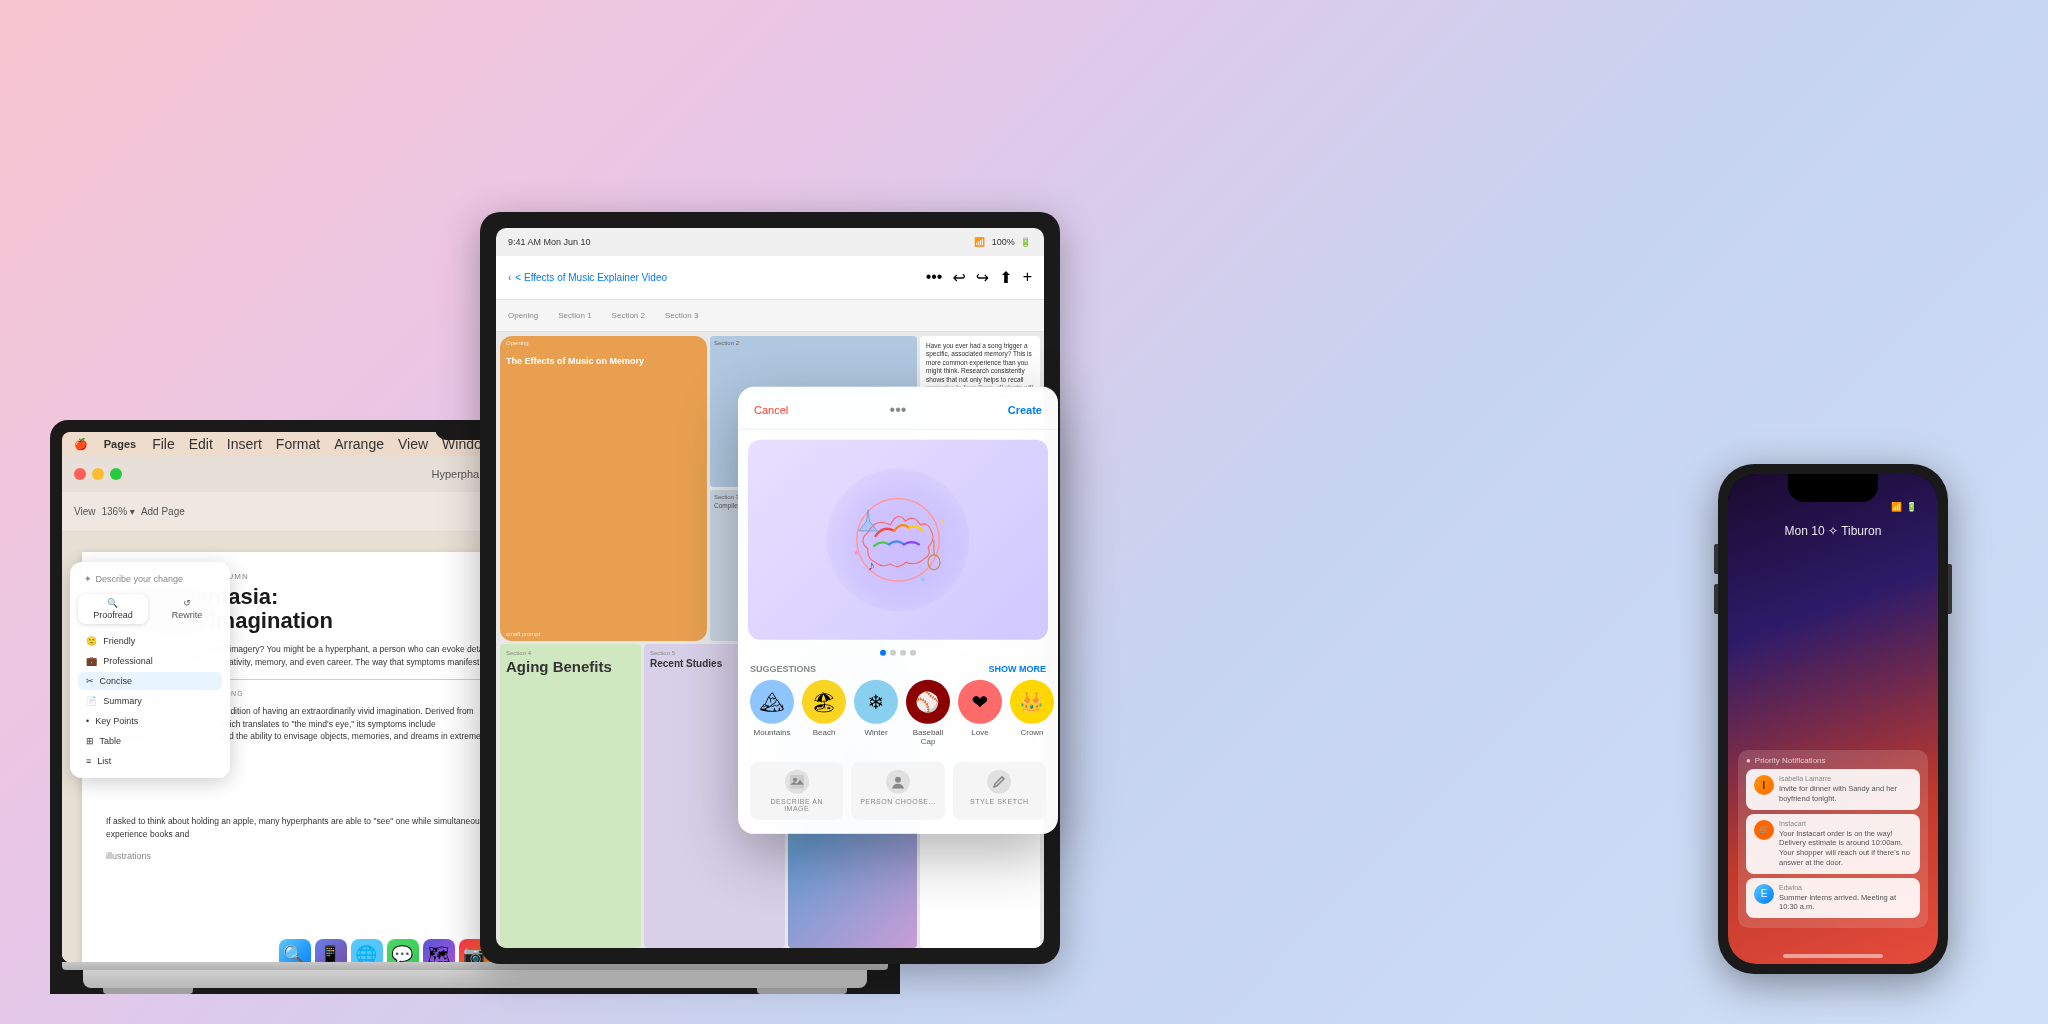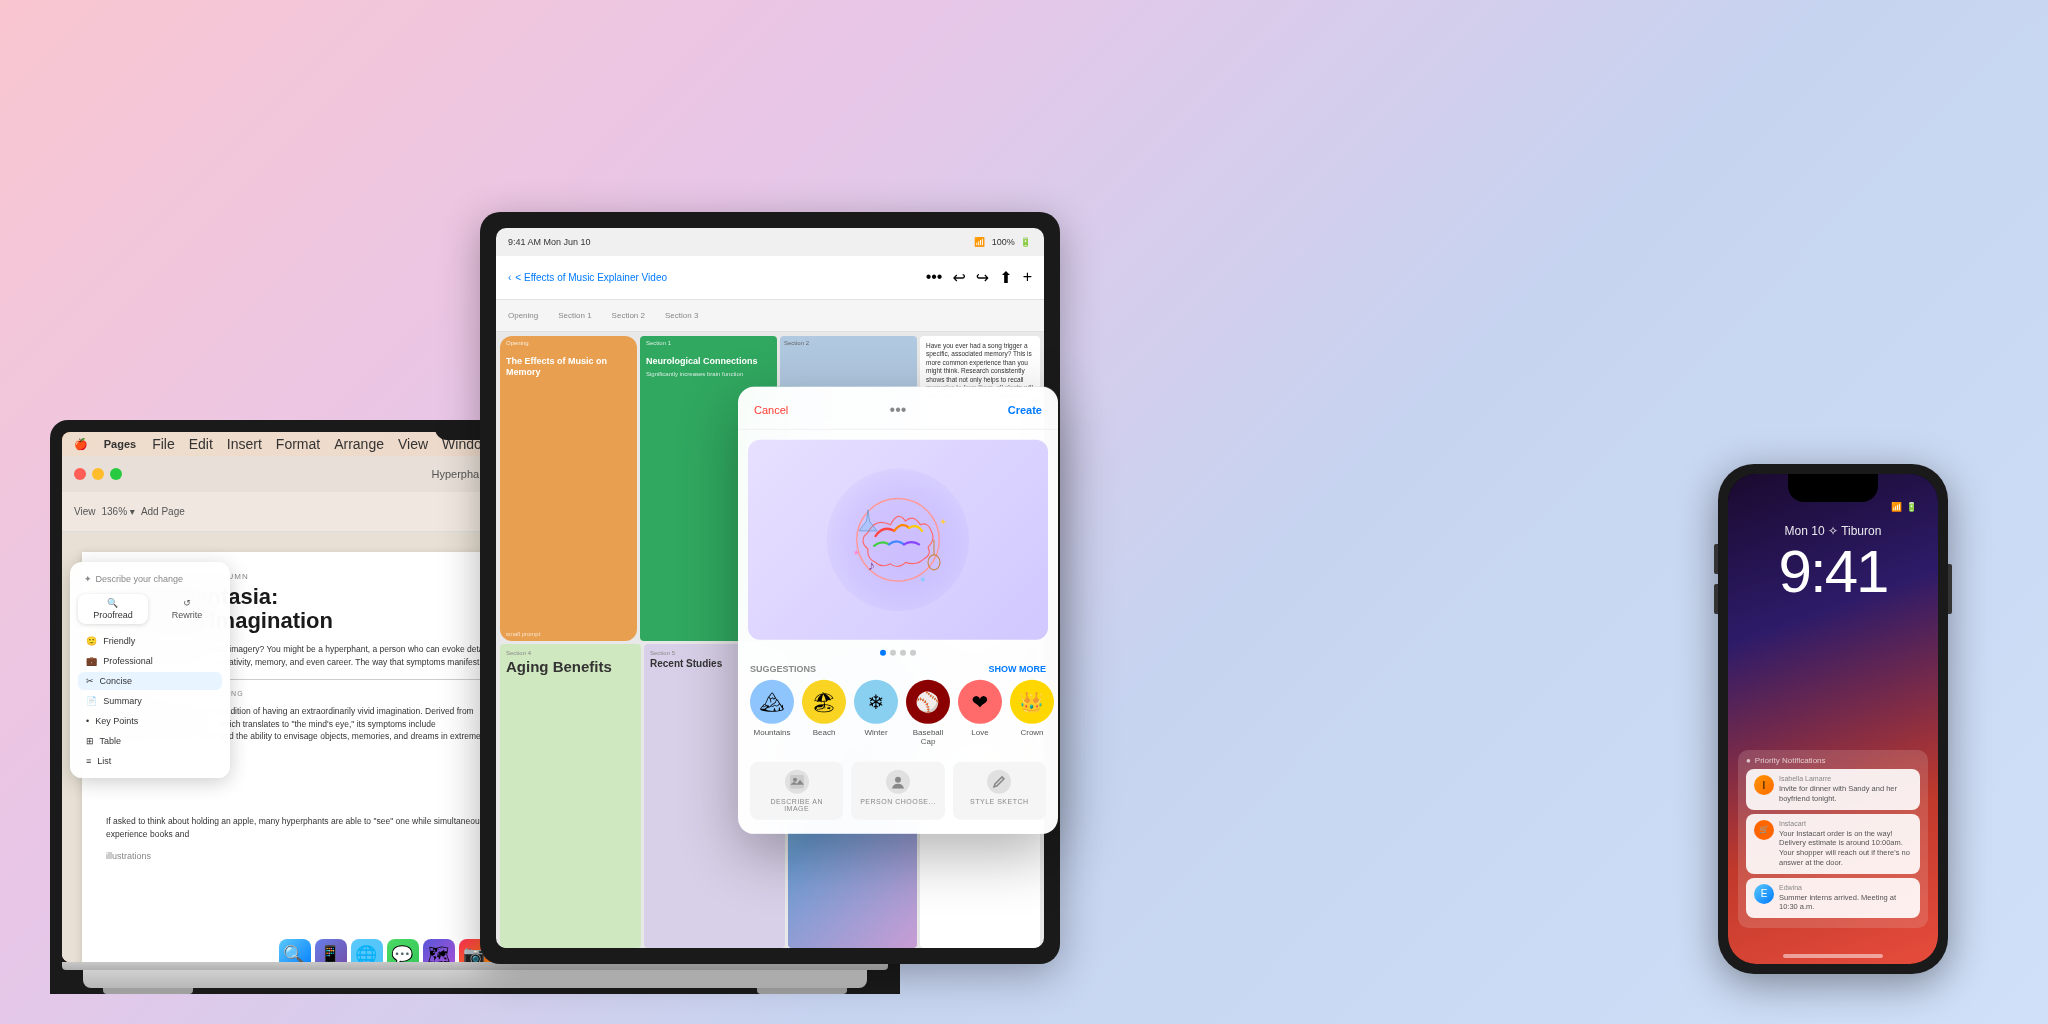--- a/index.html
+++ b/index.html
@@ -893,27 +893,20 @@
         <div style="display:flex; gap:3px; height:50%; flex:1">
 
           <div style="background:#e8a050;border-radius:12px;flex:1;overflow:hidden;position:relative">
             <div style="font-size:6px;color:rgba(255,255,255,0.8);padding:4px 6px">Opening</div>
             <div style="padding:6px;color:white">
               <div style="font-size:9px;font-weight:700;line-height:1.2">The Effects of Music on Memory</div>
             </div>
             <div style="position:absolute;bottom:4px;left:6px;font-size:6px;color:rgba(255,255,255,0.7)">small prompt</div>
           </div>
 
-          <div style="background:#30a860;border-radius:4px;flex:1;overflow:hidden">
-            <div style="font-size:6px;color:rgba(255,255,255,0.8);padding:4px 6px">Section 1</div>
-            <div style="padding:6px;color:white">
-              <div style="font-size:9px;font-weight:700;line-height:1.2;color:white">Neurological Connections</div>
-              <div style="font-size:6px;color:rgba(255,255,255,0.8);margin-top:4px">Significantly increases brain function</div>
-            </div>
-          </div>
 
           <div style="flex:1;display:flex;flex-direction:column;gap:3px">
             <div style="background:#b0c8e0;border-radius:4px;flex:1;padding:4px">
               <div style="font-size:6px;color:#666">Section 2</div>
               <div style="font-size:7px;color:#555;margin-top:2px"></div>
             </div>
             <div style="background:#c8d4e0;border-radius:4px;flex:1;padding:4px">
               <div style="font-size:6px;color:#666">Section 3</div>
               <div style="font-size:6.5px;color:#555;margin-top:2px;line-height:1.3">Compile sources for video upload description</div>
             </div>
@@ -1080,21 +1073,20 @@
         <div class="iphone-status-bar">
           <span class="iphone-status-left"></span>
           <div class="iphone-status-right">
             <span style="color:white;font-size:9px">📶</span>
             <span style="color:white;font-size:9px">🔋</span>
           </div>
         </div>
 
         <div class="iphone-lock-content">
           <div class="iphone-date">Mon 10  ✧ Tiburon</div>
-          <div class="iphone-time">9:41</div>
         </div>
 
         <div class="iphone-notifications">
           <div class="priority-banner">
             <div class="priority-header">
               <span>●</span>
               <span>Priority Notifications</span>
             </div>
             <div class="notification-item">
               <div>

